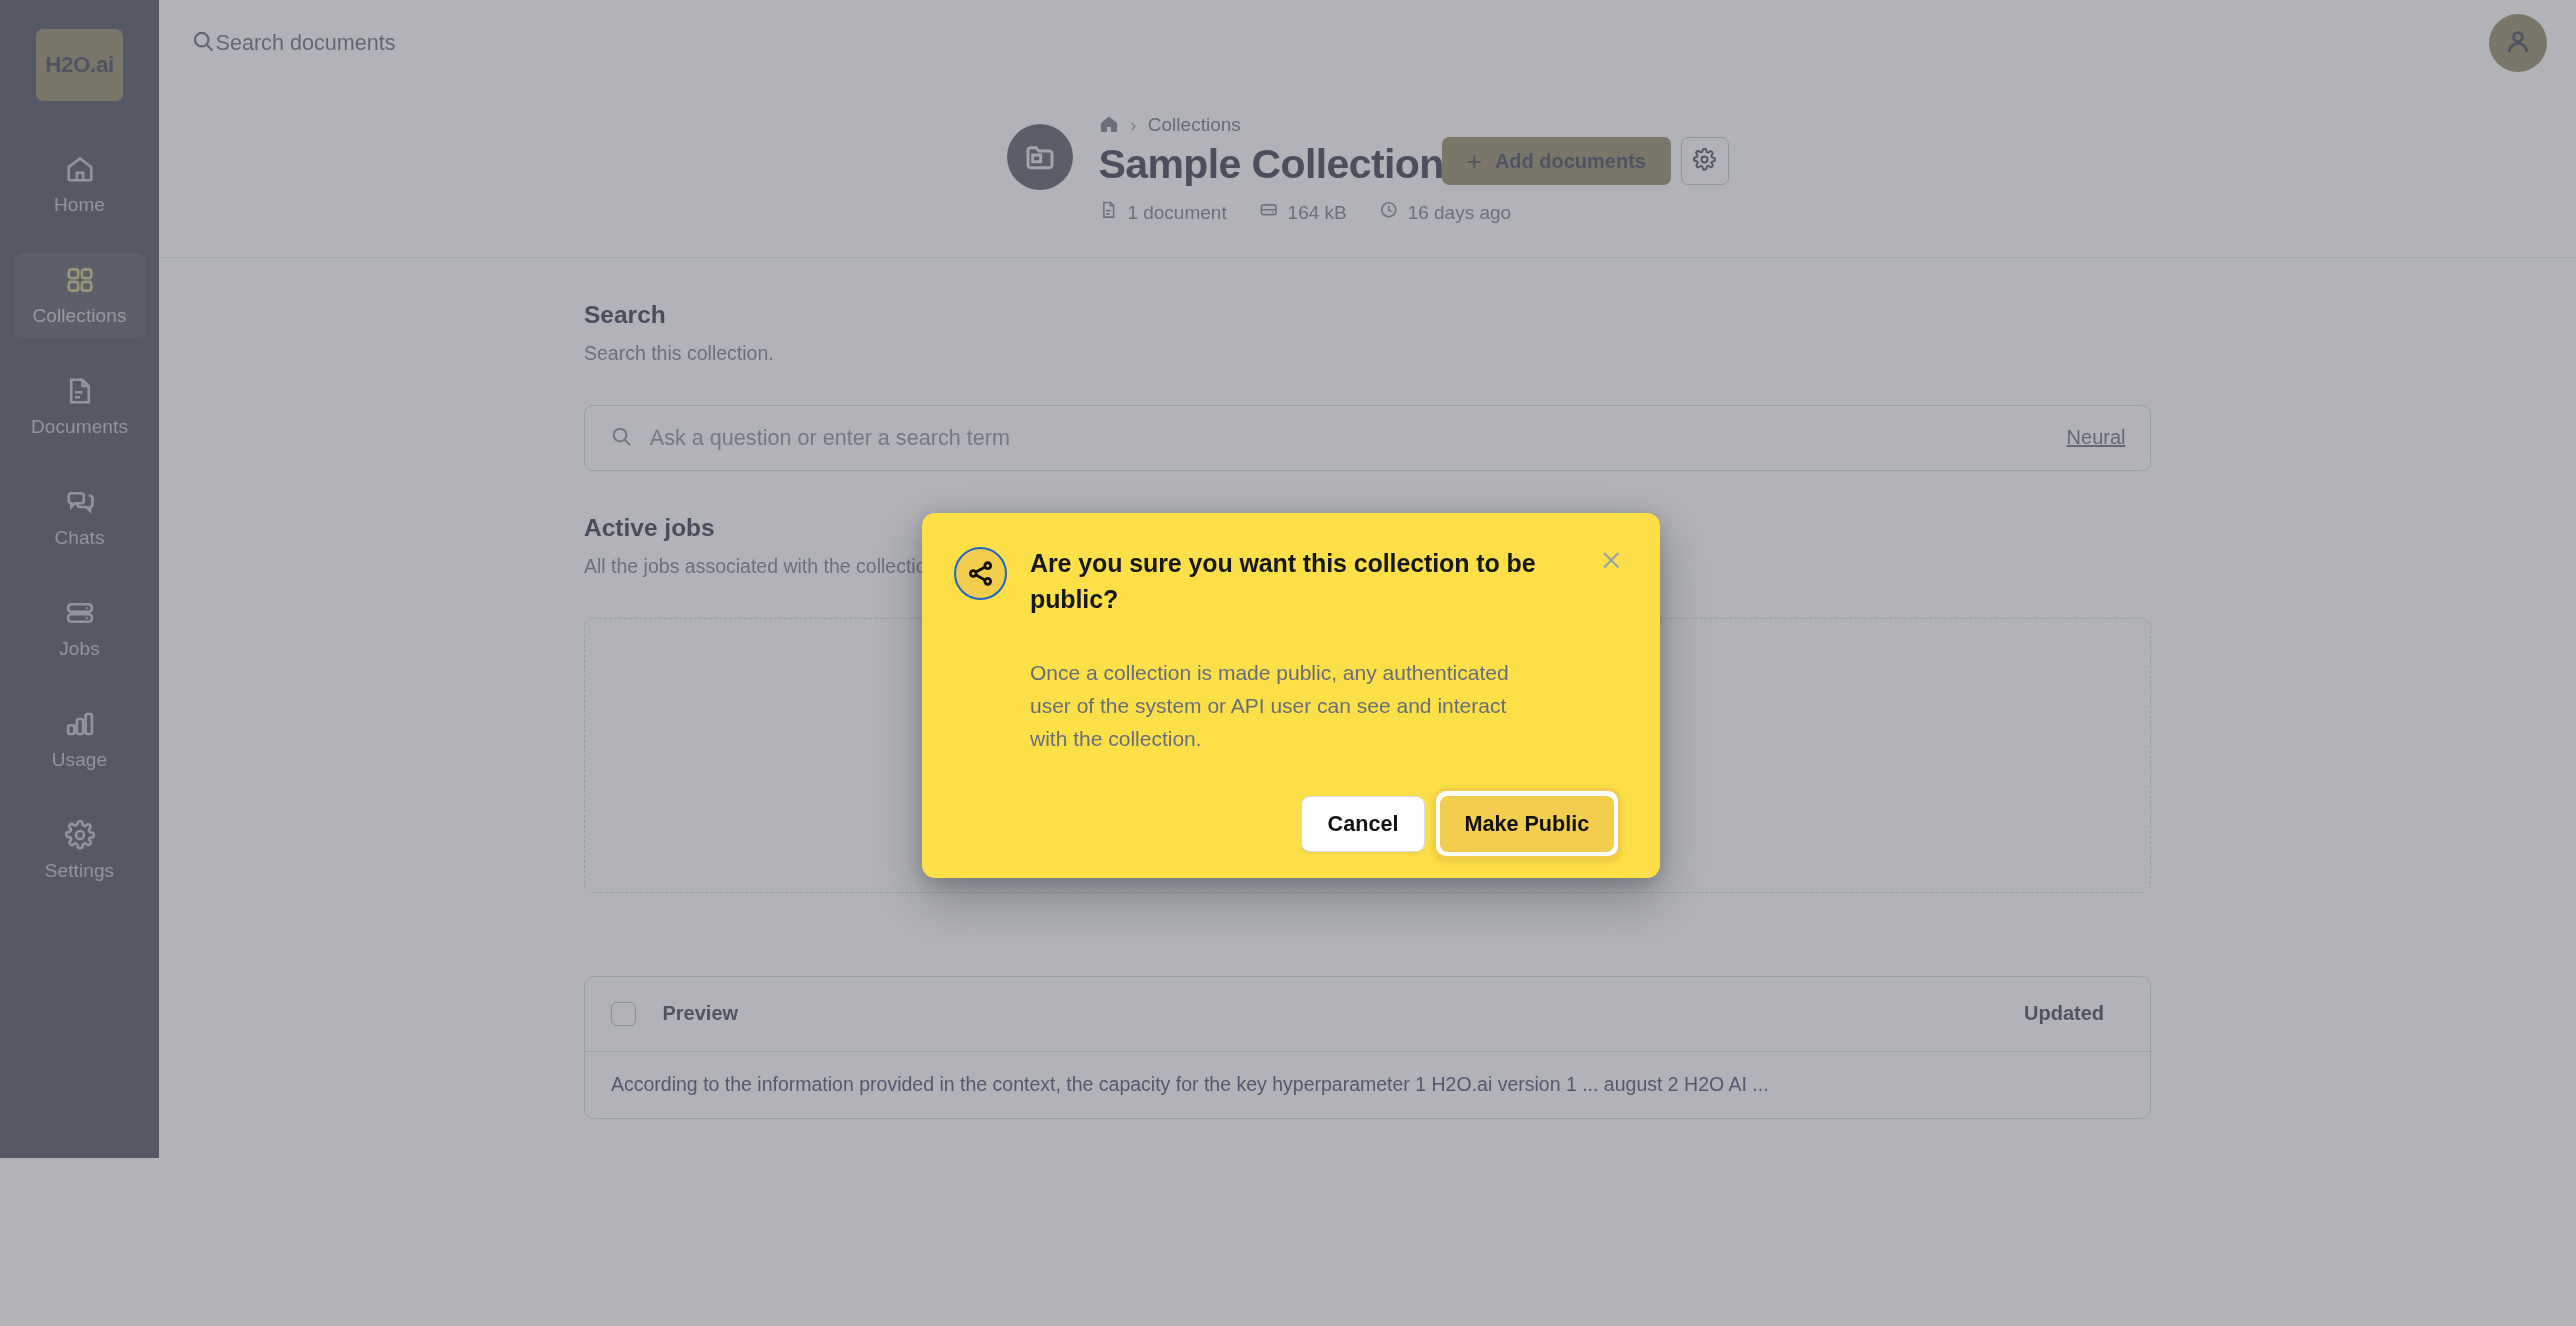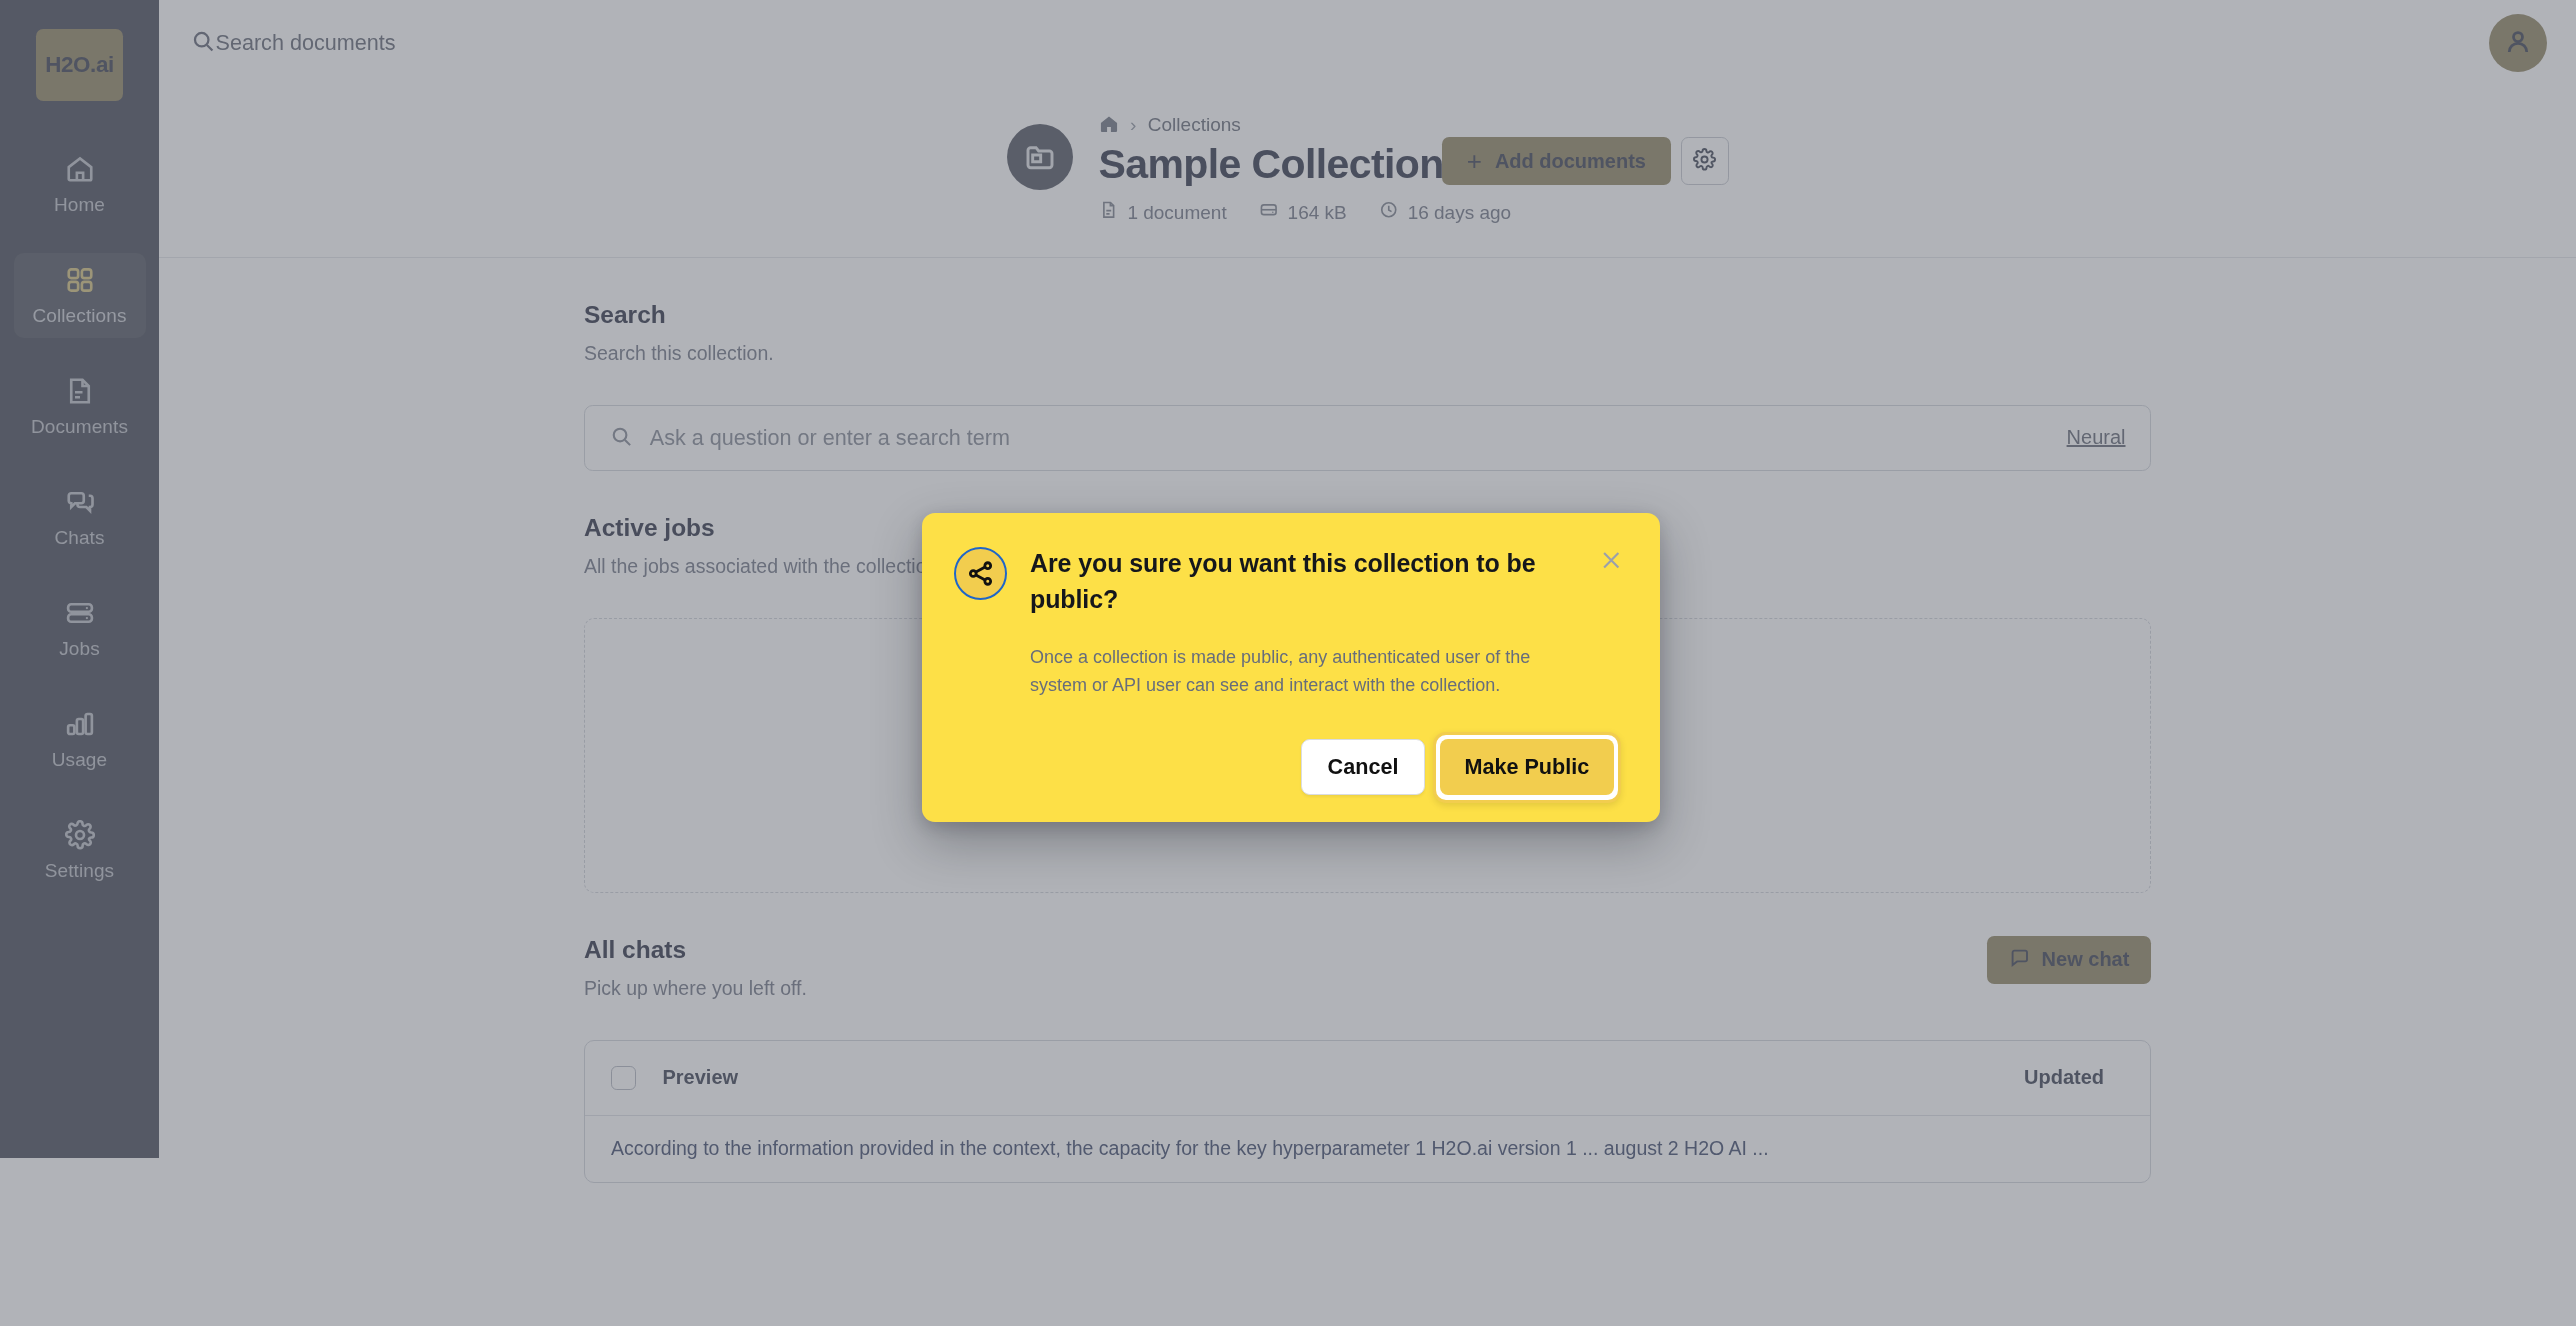--- a/index.html
+++ b/index.html
@@ -221,22 +221,22 @@
     display:flex; align-items:center; justify-content:center;
   }
   .modal-icon svg { width: 29px; height: 29px; stroke:#111; fill:none; stroke-width:2.3; }
   .modal-body { flex: 1; }
   .modal-title {
     font-size: 25px; font-weight: 700; color: #15171c;
     line-height: 1.42; letter-spacing: -0.1px;
     padding-right: 43px;
   }
   .modal-desc {
-    font-size: 18px; color: #676d7c; line-height: 1.56;
-    margin-top: 26px; max-width: 505px;
+    font-size: 21px; color: #676d7c; line-height: 1.56;
+    margin-top: 40px; max-width: 505px;
   }
   .modal-close {
     position: absolute; right: 33px; top: 33px;
     width: 32px; height: 32px;
     display:flex; align-items:center; justify-content:center;
     cursor: pointer; background: none; border: none;
   }
   .modal-close svg { width: 24.5px; height: 24.5px; stroke:#9aa0ab; stroke-width: 2.1; fill:none; }
   .modal-actions {
     display:flex; align-items:center; justify-content:flex-end;
@@ -459,34 +459,20 @@
       <section class="section">
         <div class="section-title">Active jobs</div>
         <div class="section-sub">All the jobs associated with the collection.</div>
         <div class="empty-panel">
           <div class="empty-strong">You have no active jobs.</div>
           <div class="empty-soft">Your currently running jobs will be displayed here, if any.</div>
         </div>
       </section>
 
       <section class="section">
-        <div class="section-head">
-          <div>
-            <div class="section-title">All chats</div>
-            <div class="section-sub">Pick up where you left off.</div>
-          </div>
-          <button class="btn-newchat">
-            <span>
-              <svg viewBox="0 0 24 24">
-                  <path d="M4 6a2 2 0 0 1 2-2h12a2 2 0 0 1 2 2v8a2 2 0 0 1-2 2H9l-5 4z"></path>
-                </svg>
-            </span>
-            <span>New chat</span>
-          </button>
-        </div>
         <div class="chat-table">
           <div class="chat-thead">
             <span class="chk"></span>
             <span class="th-preview">Preview</span>
             <span class="th-updated">Updated</span>
           </div>
           <div class="chat-row">
             <span class="row-text">According to the information provided in the context, the capacity for the key hyperparameter 1 H2O.ai version 1 ... august 2 H2O AI ...</span>
           </div>
         </div>

